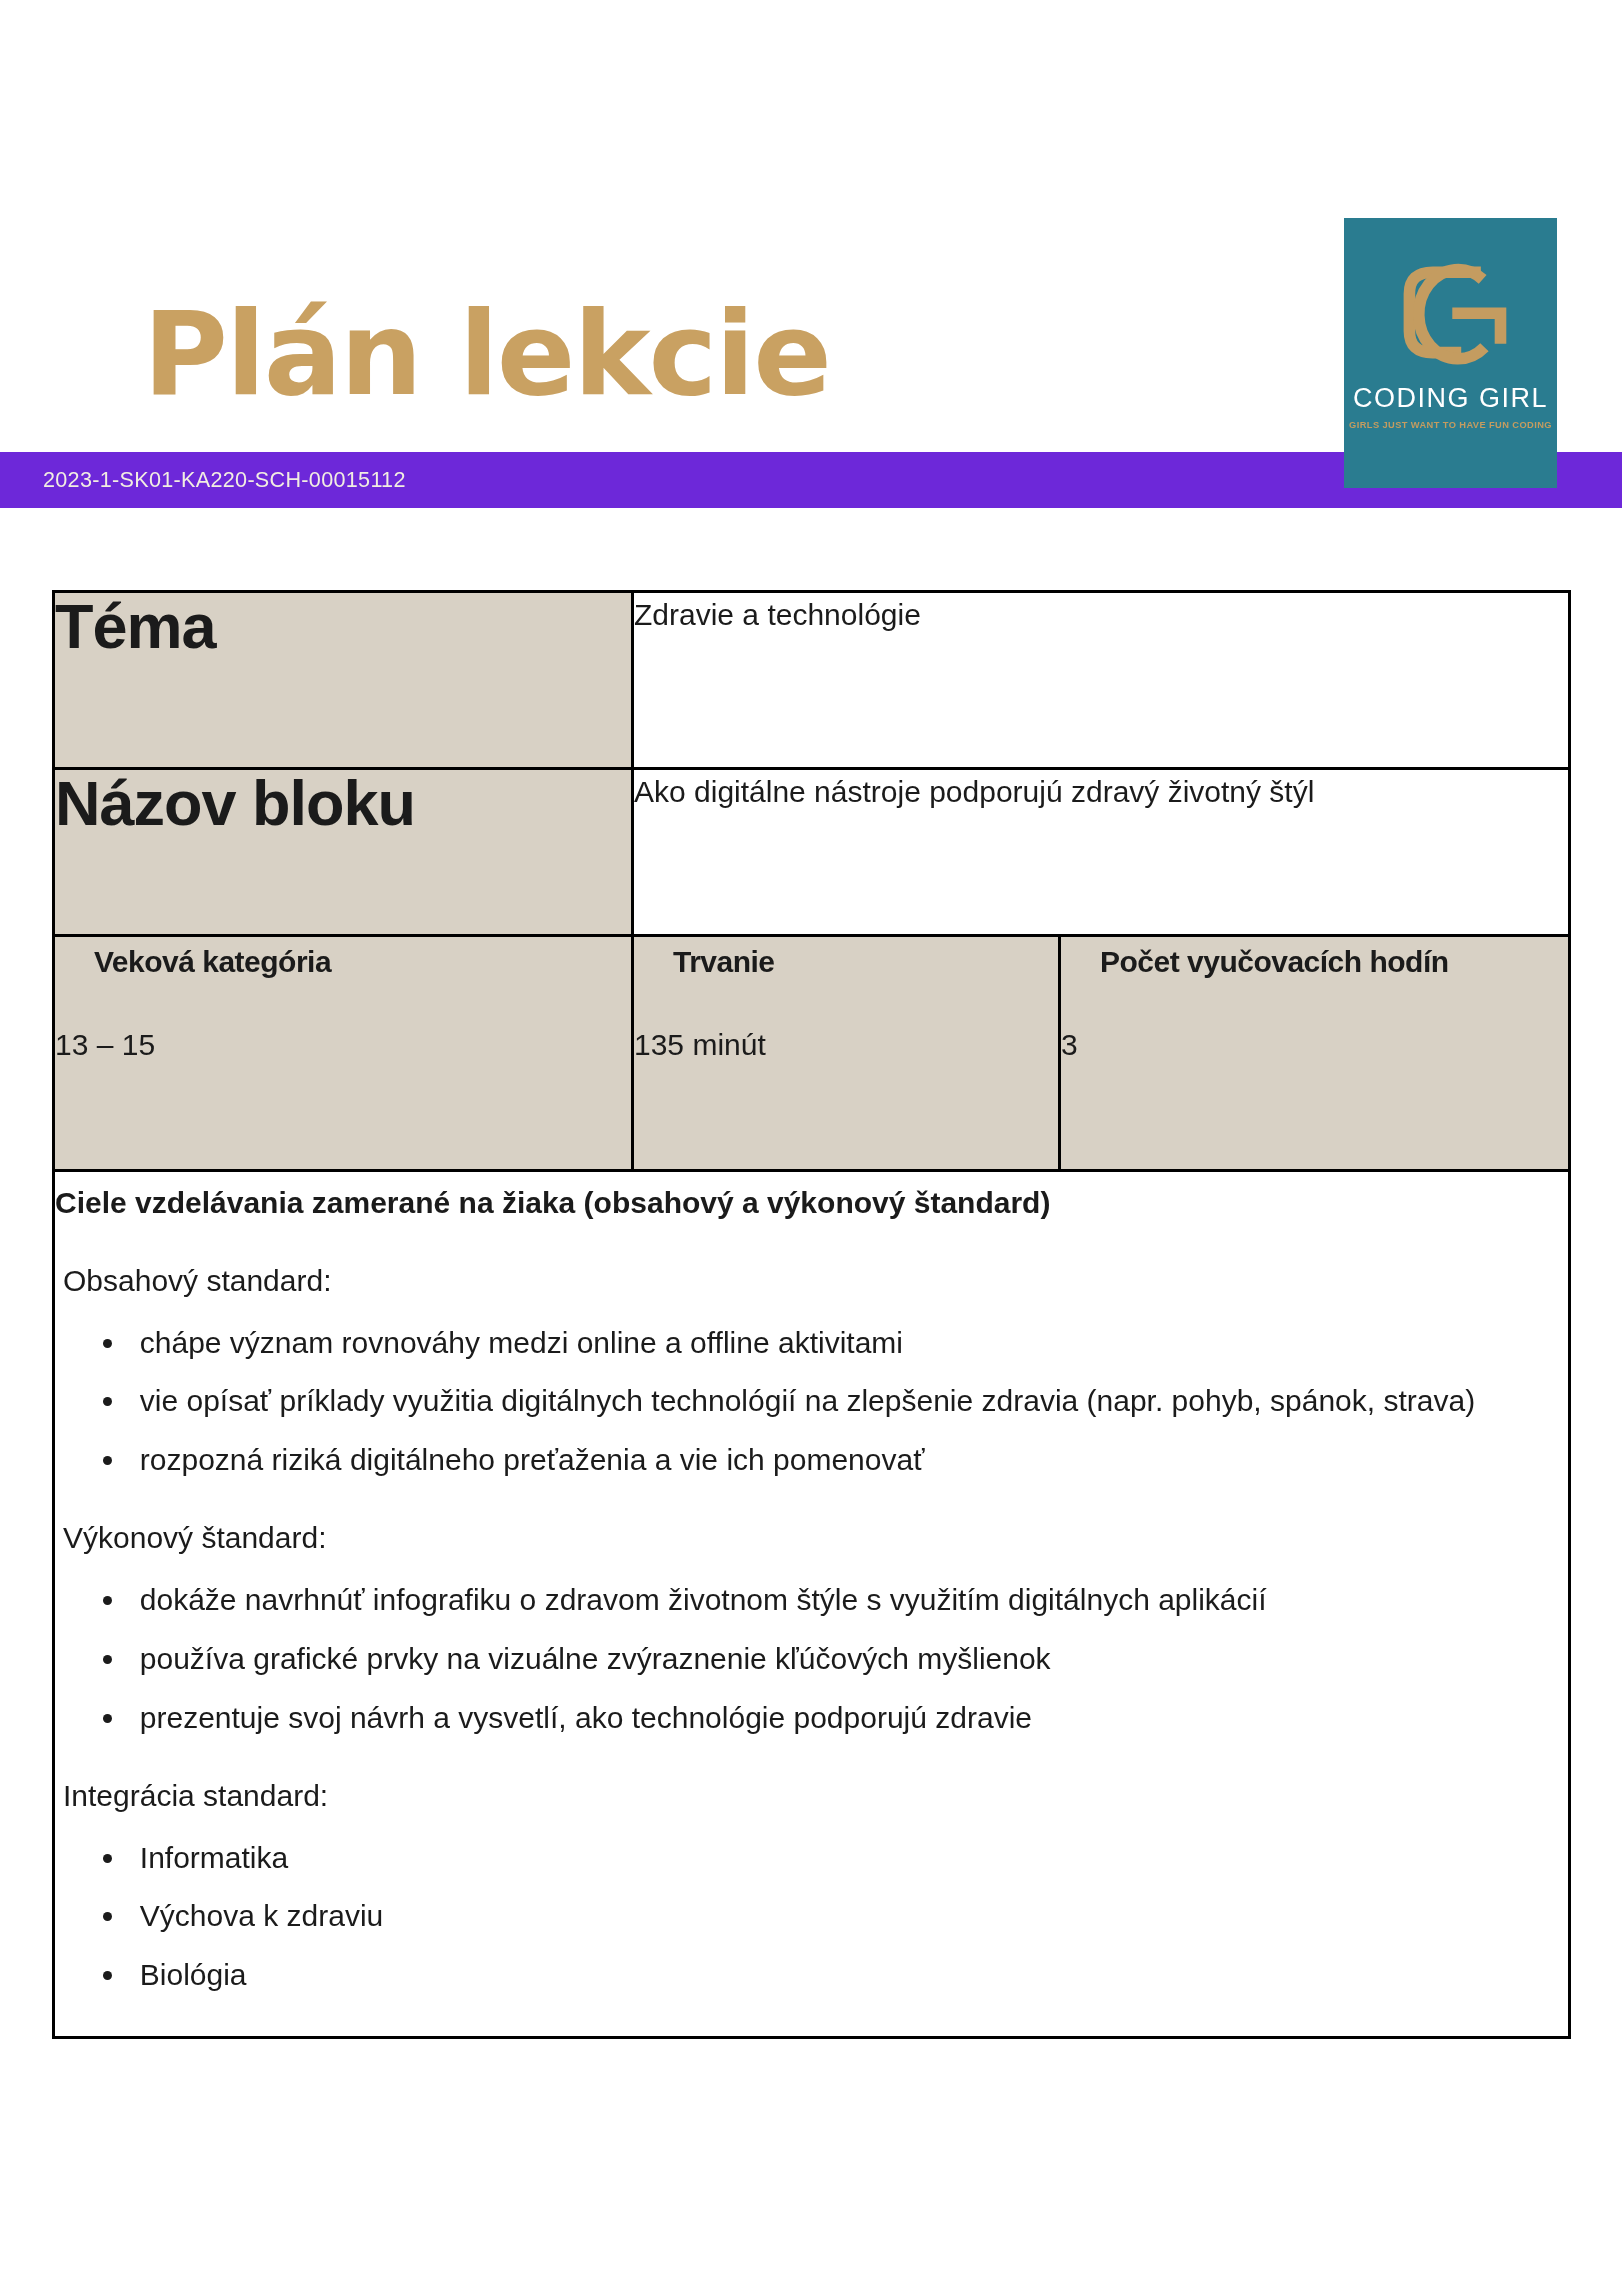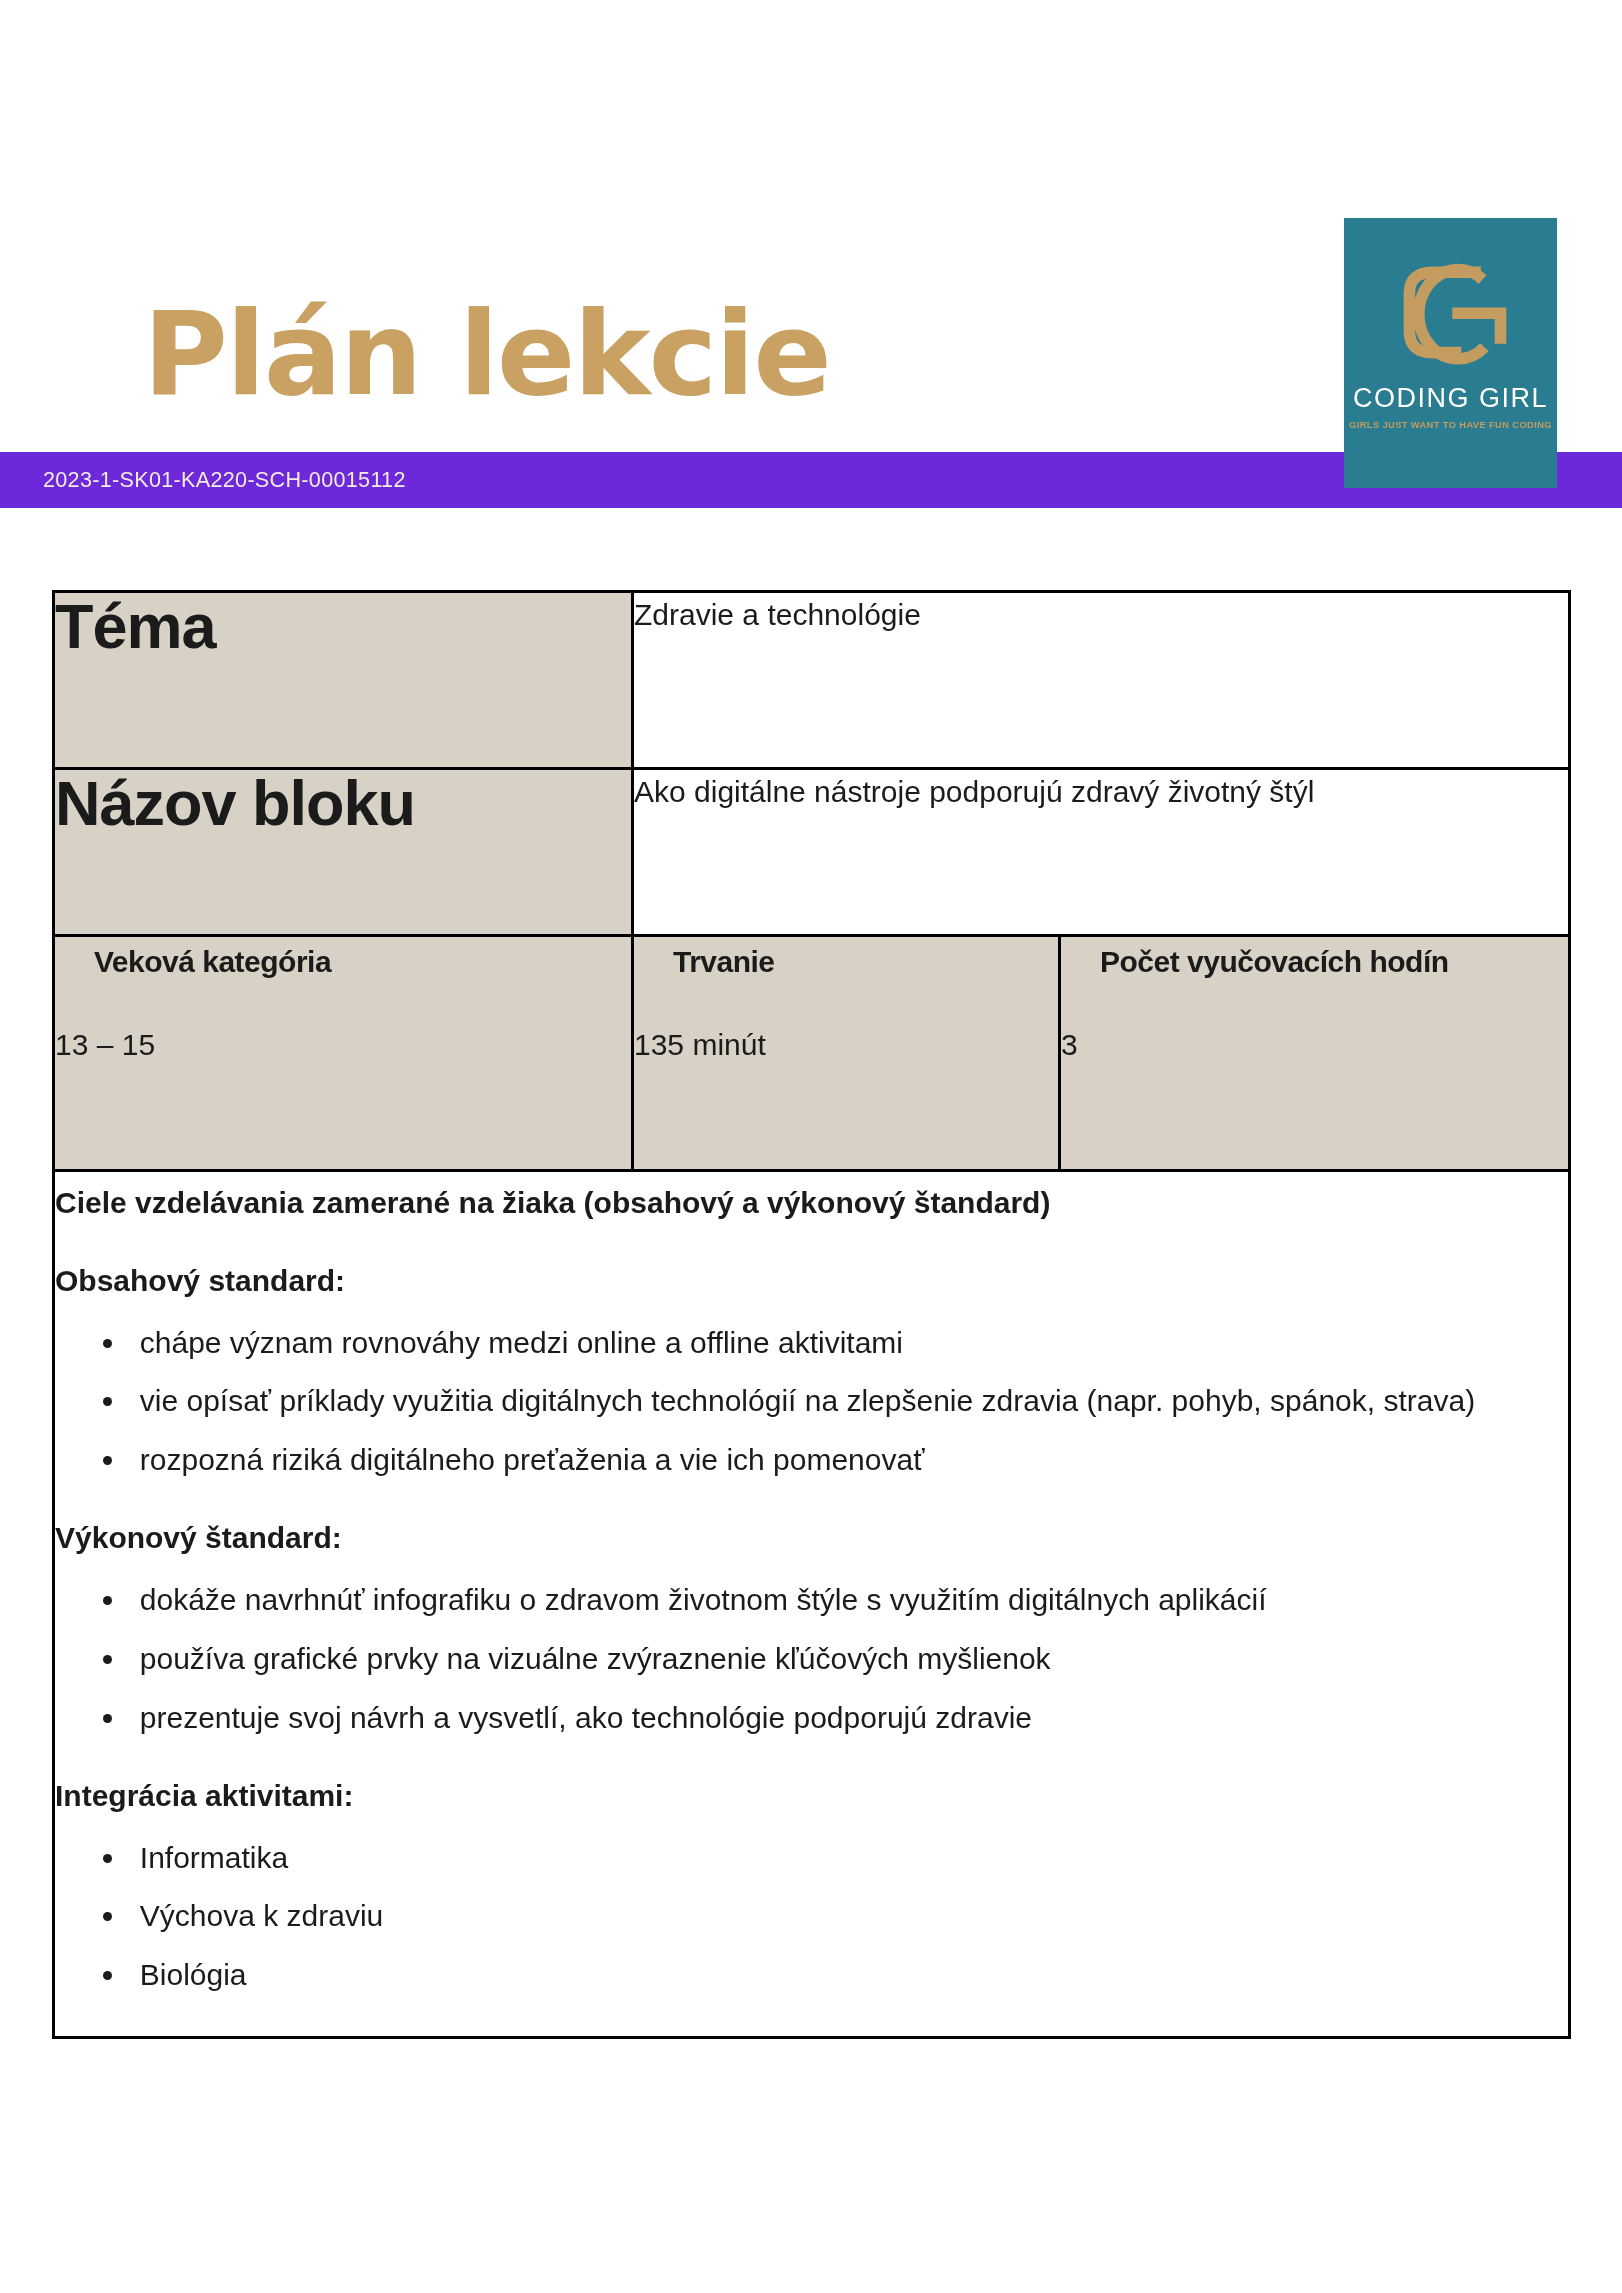--- a/index.html
+++ b/index.html
@@ -55,21 +55,21 @@
   }
   .plain-value{
     font-size:30px;padding:51px 23.5px 0 25.5px;line-height:1.45;
   }
   .meta-cell{padding:27.4px 19.6px 0 25.5px;}
   .meta-label{font-weight:800;font-size:30px;line-height:1.65;letter-spacing:-0.5px;padding-left:39px;}
   .meta-value{font-size:30px;margin-top:41px;}
   
   .goals-cell{padding:25.5px 25.5px 0 23.5px;font-size:30px;line-height:1.5;}
   .goals-title{font-weight:700;font-size:30px;margin:7.8px 0 0 0;}
-  .section-heading{font-weight:700;font-size:30px;margin:33px 0 0 0;}
+  .section-heading{font-weight:400;font-size:30px;margin:33px 0 0 8px;}
   .goals-cell ul{margin:17px 0 0 0;padding:0 0 0 73px;list-style:disc;}
   .goals-cell li{margin:0 0 13.7px 0;padding-left:11.8px;}
   .goals-cell li:last-child{margin-bottom:0;}
 </style>
 </head>
 <body>
 
 <div class="page">
 
   <div class="doc-title">Plán lekcie</div>
@@ -132,21 +132,21 @@
           <li>rozpozná riziká digitálneho preťaženia a vie ich pomenovať</li>
         </ul>
 
         <p class="section-heading">Výkonový štandard:</p>
         <ul>
           <li>dokáže navrhnúť infografiku o zdravom životnom štýle s využitím digitálnych aplikácií</li>
           <li>používa grafické prvky na vizuálne zvýraznenie kľúčových myšlienok</li>
           <li>prezentuje svoj návrh a vysvetlí, ako technológie podporujú zdravie</li>
         </ul>
 
-        <p class="section-heading">Integrácia aktivitami:</p>
+        <p class="section-heading">Integrácia standard:</p>
         <ul>
           <li>Informatika</li>
           <li>Výchova k zdraviu</li>
           <li>Biológia</li>
         </ul>
       </td>
     </tr>
   </tbody>
     </table>
 

